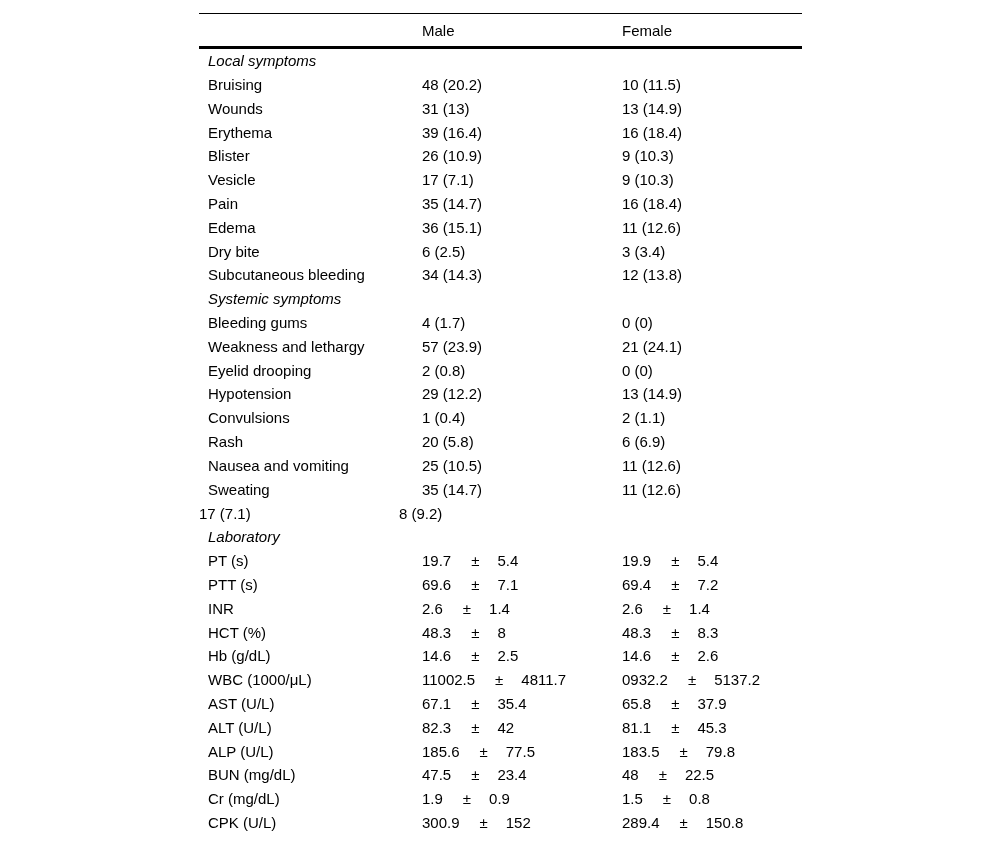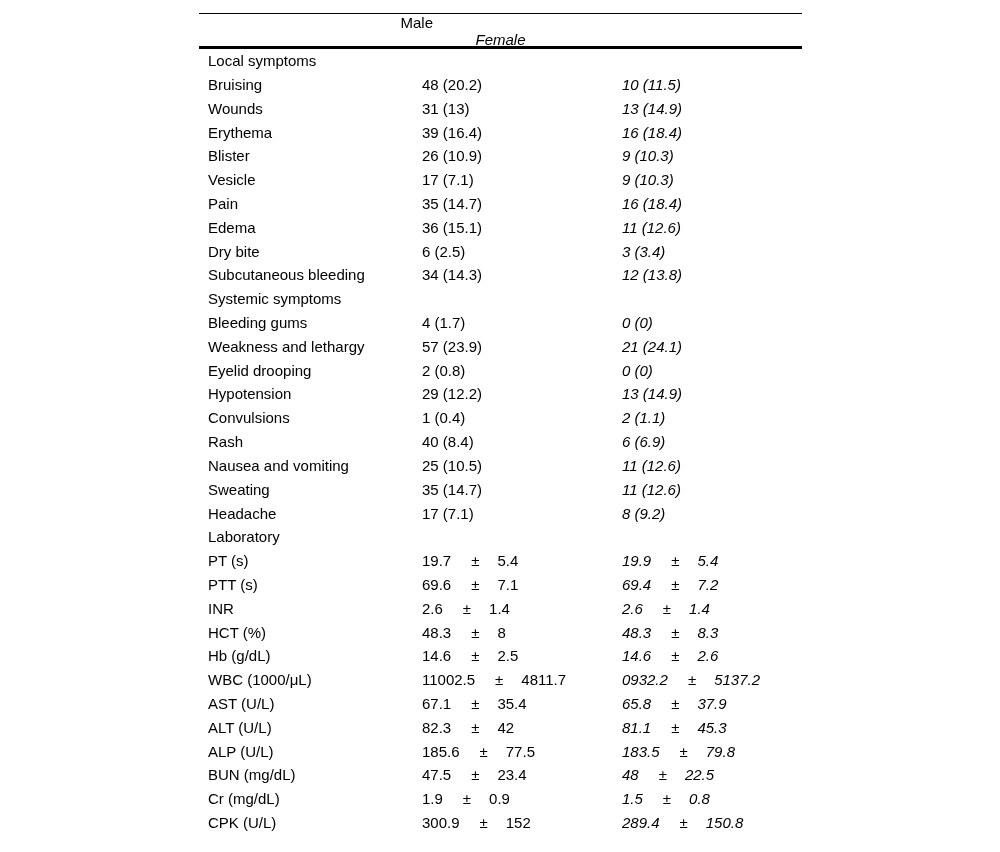--- a/index.html
+++ b/index.html
@@ -15,27 +15,27 @@
   }
   .tablewrap {
     position: absolute;
     left: 199px;
     top: 13px;
     width: 603px;
   }
   .rule { width: 100%; background: #000000; }
   .rule-top    { height: 1.4px; }
   .rule-mid    { height: 2.8px; }
-  .header-row { height: 31.5px; display: flex; align-items: center; flex-direction: column; }
+  .header-row { height: 31.5px; display: flex; align-items: center; }
   .row        { height: 23.82px; display: flex; align-items: center; }
   .cell { white-space: pre; overflow: visible; }
   .c-label  { width: 223px; padding-left: 9px; box-sizing: border-box; flex: none; }
   .c-male   { width: 200px; flex: none; }
-  .c-female { flex: 1; font-style: italic; }
-  .section .c-label { }
+  .c-female { flex: 1; }
+  .section .c-label { font-style: italic; }
   .pm { margin: 0 18px 0 20px; display: inline-block; }
 </style>
 </head>
 <body>
 
 <div class="page">
   <div class="tablewrap">
     <div class="rule rule-top"></div>
     <div class="header-row">
       <div class="cell c-label"></div>
@@ -115,35 +115,34 @@
           <div class="cell c-male">29 (12.2)</div>
           <div class="cell c-female">13 (14.9)</div>
         </div>
         <div class="row">
           <div class="cell c-label">Convulsions</div>
           <div class="cell c-male">1 (0.4)</div>
           <div class="cell c-female">2 (1.1)</div>
         </div>
         <div class="row">
           <div class="cell c-label">Rash</div>
-          <div class="cell c-male">40 (8.4)</div>
+          <div class="cell c-male">20 (5.8)</div>
           <div class="cell c-female">6 (6.9)</div>
         </div>
         <div class="row">
           <div class="cell c-label">Nausea and vomiting</div>
           <div class="cell c-male">25 (10.5)</div>
           <div class="cell c-female">11 (12.6)</div>
         </div>
         <div class="row">
           <div class="cell c-label">Sweating</div>
           <div class="cell c-male">35 (14.7)</div>
           <div class="cell c-female">11 (12.6)</div>
         </div>
         <div class="row">
-          <div class="cell c-label">Headache</div>
           <div class="cell c-male">17 (7.1)</div>
           <div class="cell c-female">8 (9.2)</div>
         </div>
         <div class="row section">
           <div class="cell c-label">Laboratory</div>
         </div>
         <div class="row">
           <div class="cell c-label">PT (s)</div>
           <div class="cell c-male"><span>19.7</span><span class="pm">±</span><span>5.4</span></div>
           <div class="cell c-female"><span>19.9</span><span class="pm">±</span><span>5.4</span></div>

